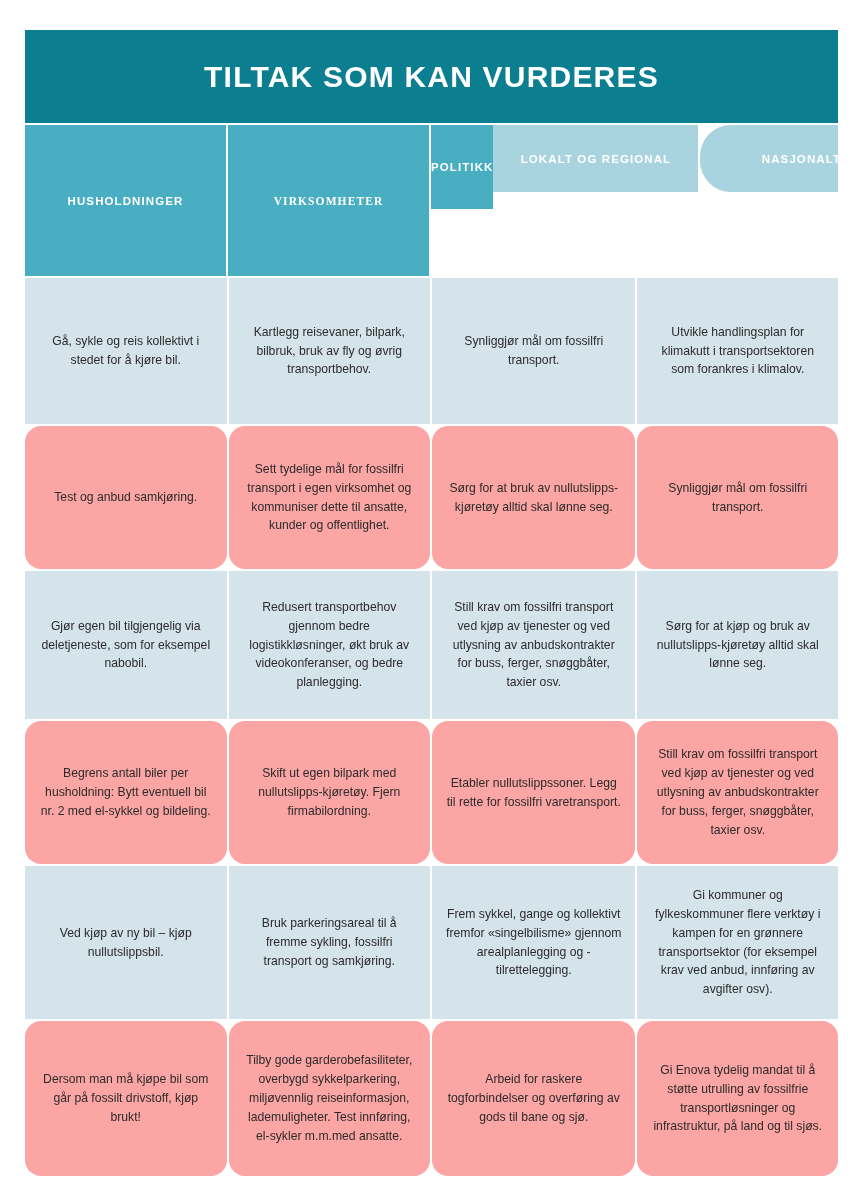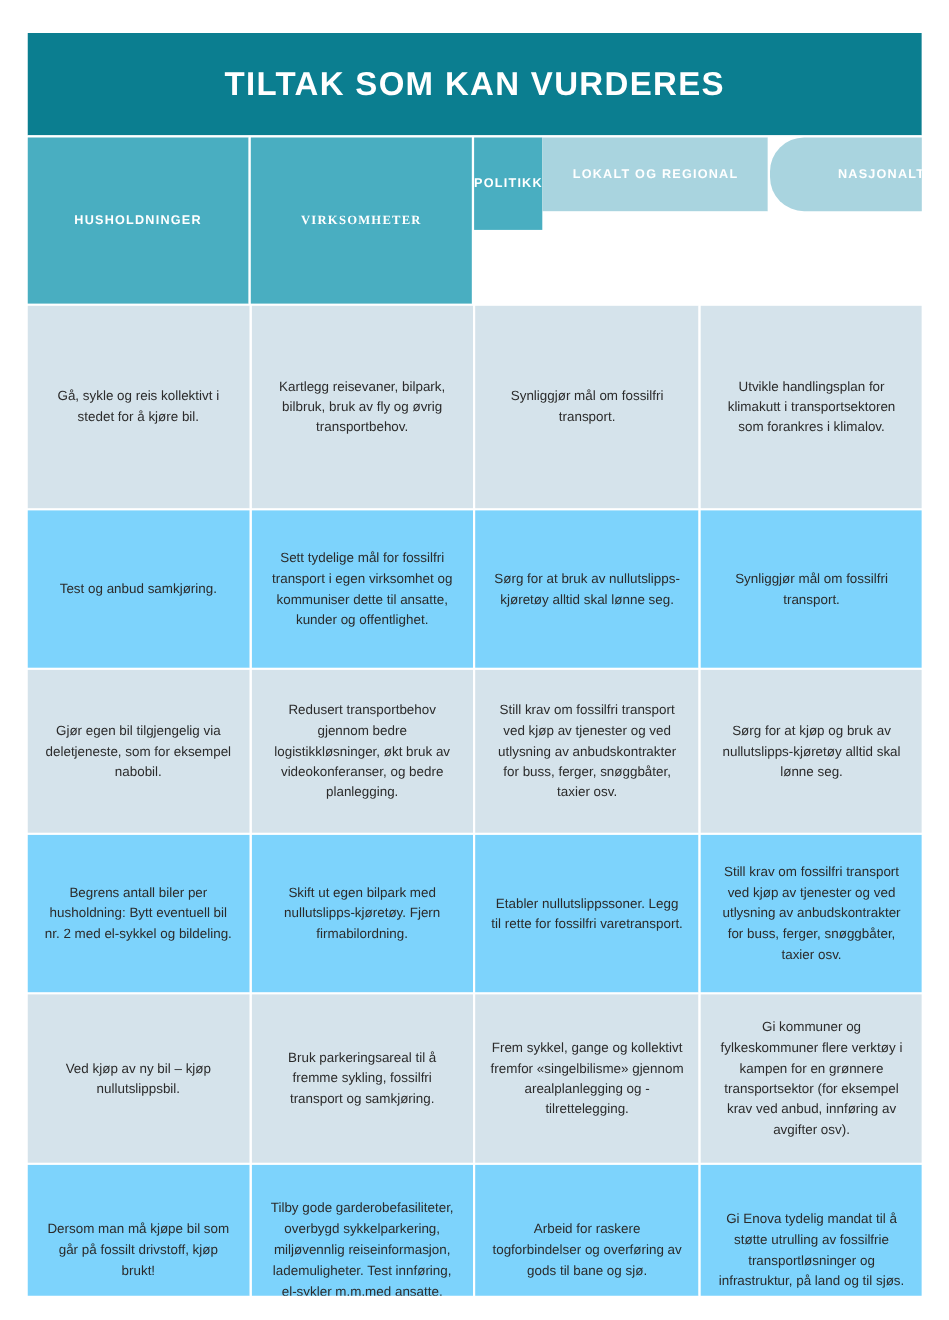--- a/index.html
+++ b/index.html
@@ -111,23 +111,23 @@
     align-items: center;
     justify-content: center;
     text-align: center;
     padding: 10px 14px;
     font-size: 12.2px;
     line-height: 1.55;
     color: #2b2b2b;
     font-family: "Liberation Sans", sans-serif;
   }
   .row-dark .cell { background: #d5e3eb; }
-  .row-light .cell { background: #7dd3fc; }
-
-  .r0 { height: 184px; }
+  .row-light .cell { background: #fca5a5; border-radius: 16px; }
+
+  .r0 { height: 146px; }
   .r1 { height: 143px; }
   .r2 { height: 148px; }
   .r3 { height: 143px; }
   .r4 { height: 153px; }
   .r5 { height: 155px; }
 </style>
 </head>
 <body>
 
 <div class="sheet">

